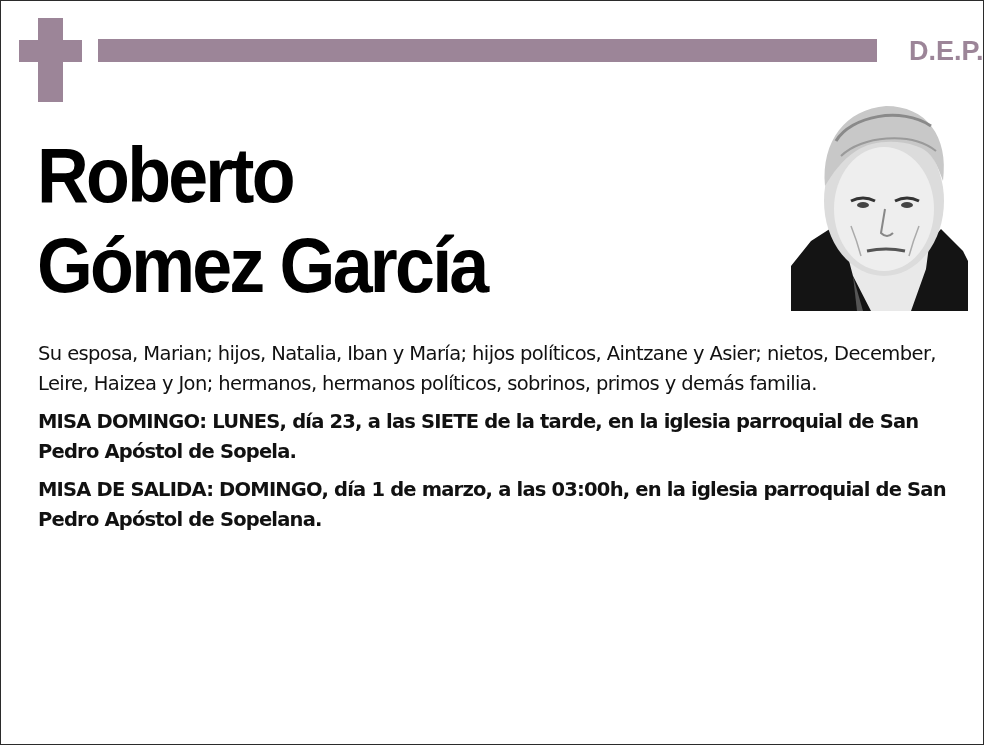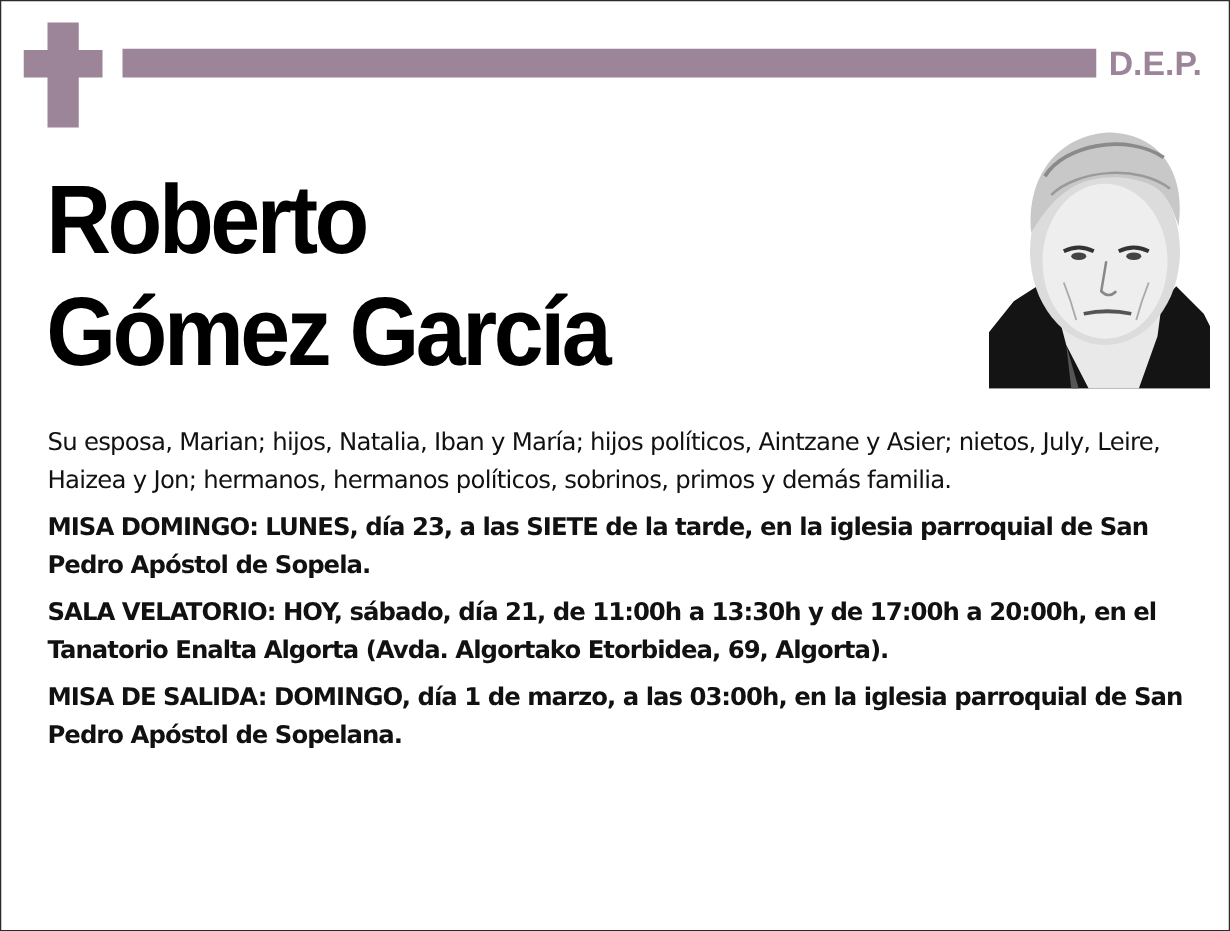--- a/index.html
+++ b/index.html
@@ -5,21 +5,21 @@
   html, body { margin: 0; padding: 0; background: #ffffff; }
   body { width: 984px; height: 745px; overflow: hidden; position: relative; }
   .frame {
     position: absolute; left: 0; top: 0; width: 982px; height: 743px;
     border: 1px solid #2b2b2b; background: #ffffff;
   }
   .cross-v { position: absolute; left: 37px; top: 17px; width: 25px; height: 84px; background: #9c8598; }
   .cross-h { position: absolute; left: 18px; top: 39px; width: 63px; height: 22px; background: #9c8598; }
   .bar { position: absolute; left: 97px; top: 38px; width: 779px; height: 23px; background: #9c8598; }
   .dep {
-    position: absolute; left: 886px; top: 33px; font-family: "Liberation Sans", sans-serif;
+    position: absolute; left: 908px; top: 33px; font-family: "Liberation Sans", sans-serif;
     font-weight: bold; font-size: 27px; color: #9c8598; letter-spacing: 0px; line-height: 34px;
   }
   .name {
     position: absolute; left: 36px; font-family: "Liberation Sans", sans-serif;
     font-weight: bold; color: #000000; font-size: 78px; letter-spacing: -3px; line-height: 84px;
     transform: scaleX(0.92); transform-origin: left top;
   }
   .name1 { top: 132px; }
   .name2 { top: 222px; }
   .photo {
@@ -69,18 +69,17 @@
       <path d="M94 108 L90 132 Q96 138 102 132" stroke="#888" stroke-width="2" fill="none"></path>
 
       <path d="M76 150 Q95 146 114 150" stroke="#555" stroke-width="3" fill="none"></path>
 
       <path d="M60 125 Q66 140 70 155" stroke="#aaa" stroke-width="1.5" fill="none"></path>
       <path d="M128 125 Q122 140 118 155" stroke="#aaa" stroke-width="1.5" fill="none"></path>
     </svg>
   </div>
 
   <div class="body-text">
-    <p>Su esposa, Marian; hijos, Natalia, Iban y María; hijos políticos, Aintzane y Asier; nietos, July, Leire, Haizea y Jon; hermanos, hermanos políticos, sobrinos, primos y demás familia.</p>
+    <p>Su esposa, Marian; hijos, Natalia, Iban y María; hijos políticos, Aintzane y Asier; nietos, December, Leire, Haizea y Jon; hermanos, hermanos políticos, sobrinos, primos y demás familia.</p>
     <p class="bold">MISA DOMINGO: LUNES, día 23, a las SIETE de la tarde, en la iglesia parroquial de San Pedro Apóstol de Sopela.</p>
-    <p class="bold">SALA VELATORIO: HOY, sábado, día 21, de 11:00h a 13:30h y de 17:00h a 20:00h, en el Tanatorio Enalta Algorta (Avda. Algortako Etorbidea, 69, Algorta).</p>
     <p class="bold">MISA DE SALIDA: DOMINGO, día 1 de marzo, a las 03:00h, en la iglesia parroquial de San Pedro Apóstol de Sopelana.</p>
   </div>
 </div>
 
 </body></html>

